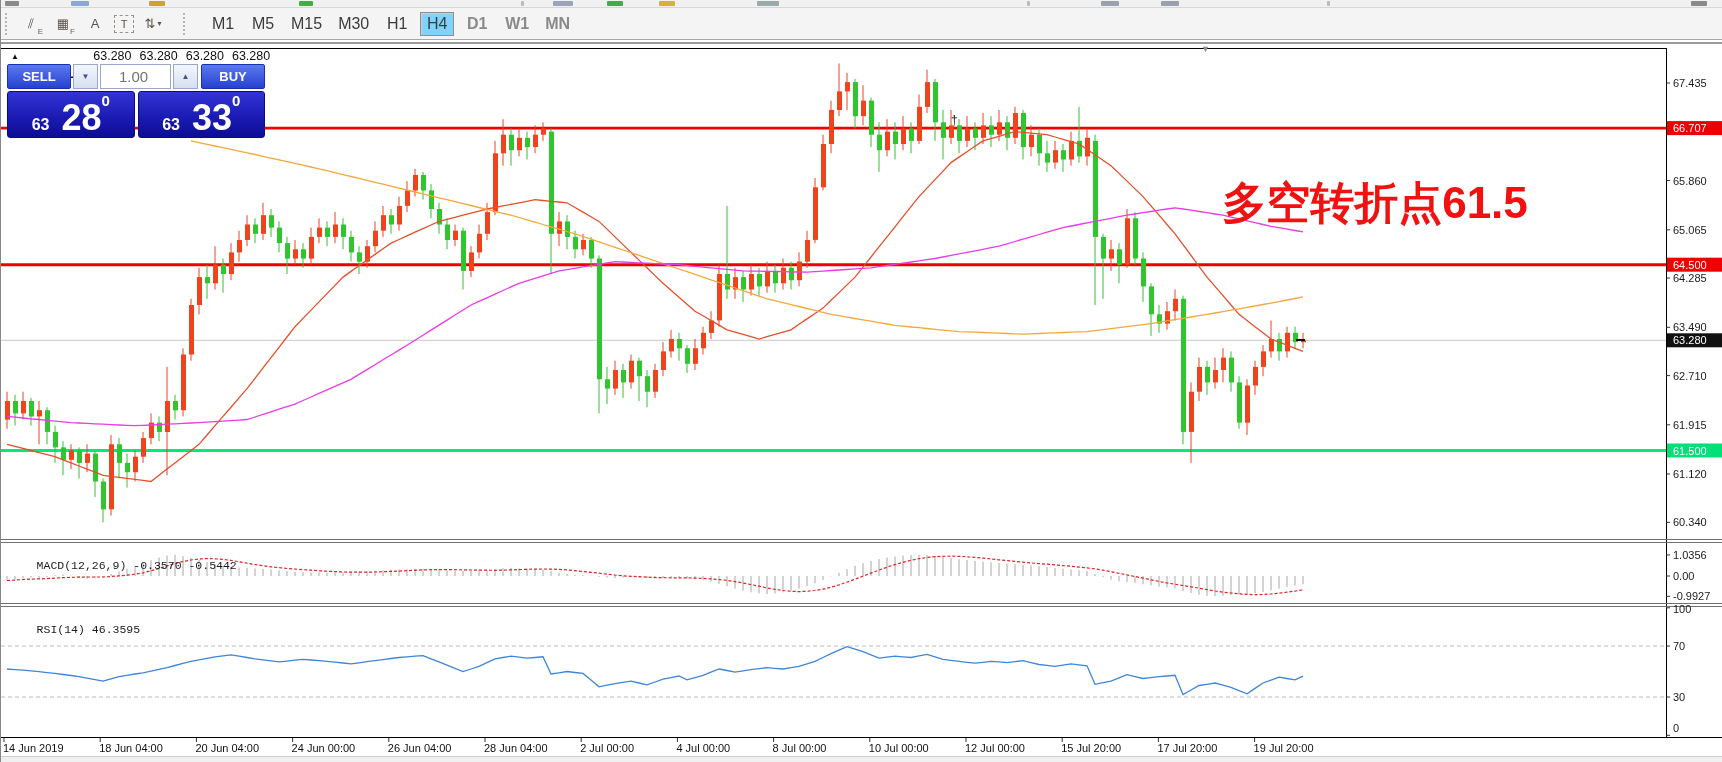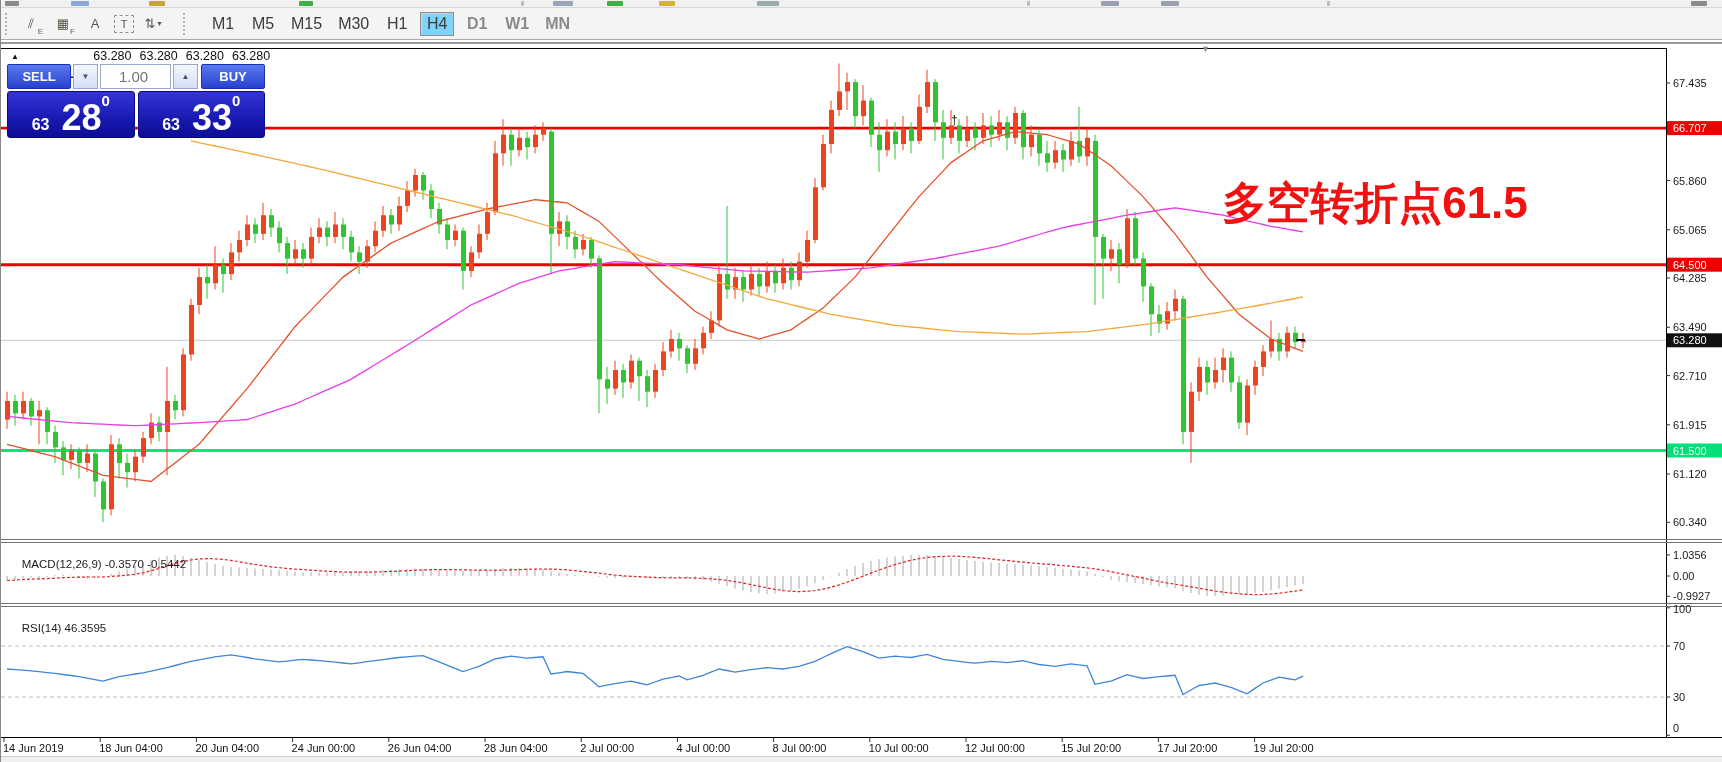--- a/index.html
+++ b/index.html
@@ -32,21 +32,21 @@
   .vol-box{flex:1;background:#fff;border:1px solid #9aa7cc;font-size:15px;color:#737373;padding:0 18px;line-height:23px;margin-left:2px;}
   .vol-up{margin-right:2px;}
   .btn-buy{margin-left:1px;}
   .tp-row2{display:flex;margin-top:2px;}
   .price-panel{flex:1;height:42px;background:linear-gradient(180deg,#3434d6 0%,#1b1bb4 55%,#0d0d96 100%);border:1px solid #0a0a84;border-radius:3px;color:#fff;display:flex;align-items:flex-end;justify-content:center;padding-bottom:3px;}
   .price-panel+.price-panel{margin-left:3px;}
   .price-panel .small{font-size:16px;font-weight:bold;margin-right:2px;line-height:18px;}
   .price-panel .big{font-size:36px;font-weight:bold;line-height:32px;margin-left:10px;}
   .price-panel .sup{font-size:15px;font-weight:bold;align-self:flex-start;margin-top:2px;line-height:14px;}
   
-  .pane-label{position:absolute;left:8px;z-index:6;font-size:11.5px;color:#1c1c1c;white-space:pre;}
+  .pane-label{position:absolute;left:8px;z-index:6;font-size:11.5px;color:#1c1c1c;white-space:pre;font-family:Liberation Mono, monospace;}
   
   #chart-svg{position:absolute;left:0;top:0;width:1722px;height:762px;z-index:1;}
   .bottom-strip{position:absolute;left:0;top:756px;width:1722px;height:6px;background:#f0f0f0;border-top:1px solid #cfcfcf;}
 </style>
 </head>
 <body>
 
 <div class="window">
 
   <div class="toolbar-clipped">

